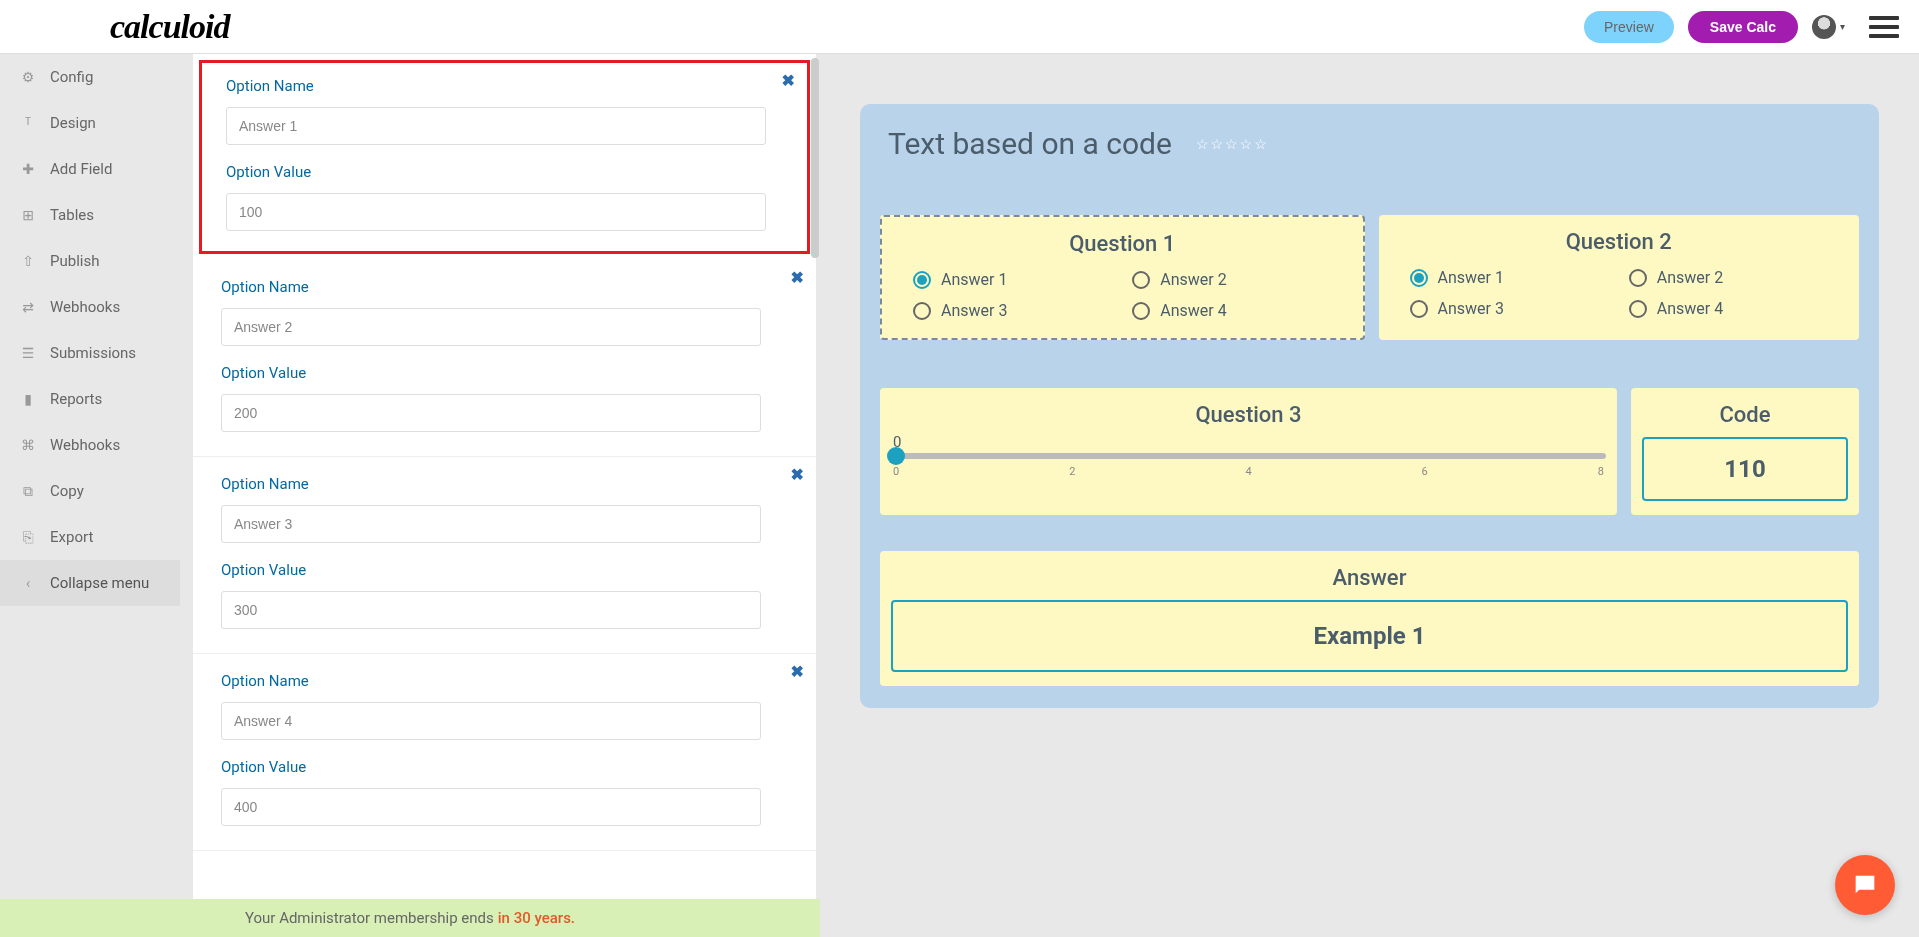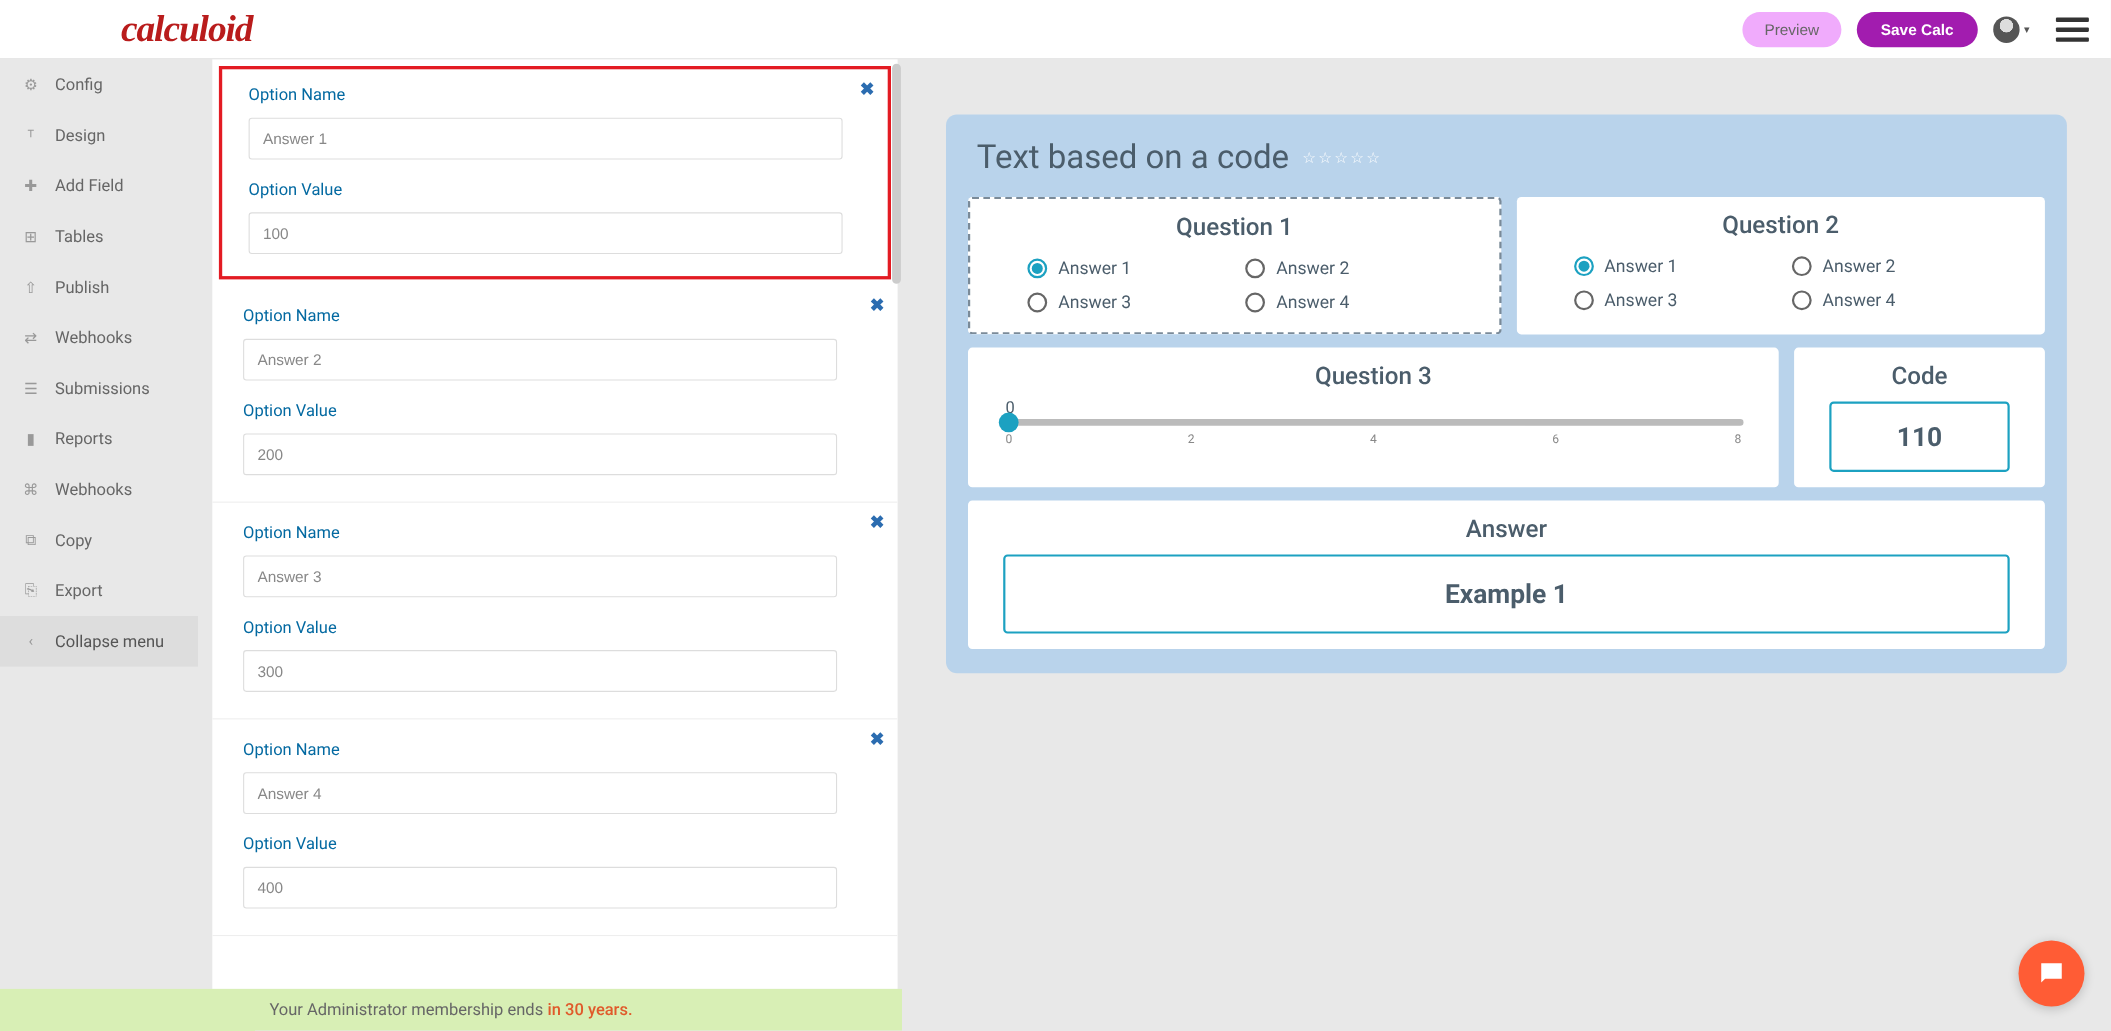--- a/index.html
+++ b/index.html
@@ -1,22 +1,22 @@
 <!DOCTYPE html>
 <html><head>
 <meta charset="utf-8">
 <style>
 * { box-sizing: border-box; margin: 0; padding: 0; }
 body { font-family: -apple-system, BlinkMacSystemFont, "Segoe UI", Roboto, Helvetica, Arial, sans-serif; background: #e8e8e8; color: #555; font-size: 15px; width: 1919px; height: 937px; overflow: hidden; position: relative; }
 
 
 .header { height: 54px; background: #fff; border-bottom: 1px solid #ddd; display: flex; align-items: center; padding: 0 20px 0 110px; }
-.logo { font-family: cursive; font-style: italic; font-weight: bold; color: #b91c1c; font-size: 34px; letter-spacing: -1px; }
+.logo { font-family: cursive; font-style: italic; font-weight: bold; color: #000000; font-size: 34px; letter-spacing: -1px; }
 .header-right { margin-left: auto; display: flex; align-items: center; gap: 14px; }
-.btn-preview { background: #f0abfc; border: none; border-radius: 20px; padding: 8px 20px; color: #666; font-size: 14px; cursor: pointer; }
+.btn-preview { background: #7dd3fc; border: none; border-radius: 20px; padding: 8px 20px; color: #666; font-size: 14px; cursor: pointer; }
 .btn-save { background: #a21caf; border: none; border-radius: 20px; padding: 8px 22px; color: #fff; font-size: 14px; font-weight: 700; cursor: pointer; }
 .avatar { width: 24px; height: 24px; border-radius: 50%; background: radial-gradient(circle at 50% 35%, #ddd 30%, #555 32%); display: inline-block; }
 .dropdown-caret { font-size: 10px; color: #555; }
 .hamburger { display: inline-flex; flex-direction: column; gap: 5px; cursor: pointer; margin-left: 10px; }
 .hamburger span { width: 30px; height: 4px; background: #333; border-radius: 1px; }
 
 
 .sidebar { position: absolute; left: 0; top: 54px; width: 180px; bottom: 0; background: transparent; }
 .side-item { display: flex; align-items: center; gap: 14px; padding: 14px 20px; color: #666; cursor: pointer; font-size: 15px; }
 .side-item.active { background: #ddd; color: #555; }
@@ -27,24 +27,24 @@
 .opt-group { padding: 18px 28px 24px 28px; border-bottom: 1px solid #eee; position: relative; }
 .opt-group.highlighted { border: 3px solid #e31b23; margin: 6px; padding: 14px 24px 20px 24px; }
 .opt-label { color: #0369a1; font-size: 15px; margin-bottom: 12px; }
 .opt-input { width: 540px; padding: 10px 12px; border: 1px solid #ddd; border-radius: 3px; font-size: 14px; color: #888; background: #fff; }
 .opt-label.second { margin-top: 18px; }
 .close-x { position: absolute; top: 8px; right: 12px; color: #2b6cb0; font-weight: bold; font-size: 16px; cursor: pointer; }
 
 
 .preview-area { position: absolute; left: 820px; top: 54px; right: 0; bottom: 0; background: #e8e8e8; padding: 50px 40px; overflow: auto; }
 .calc-box { background: #b9d3eb; border-radius: 10px; padding: 22px 20px 22px 20px; max-width: 1070px; }
-.calc-title-row { display: flex; align-items: center; gap: 12px; margin-bottom: 18px; padding-left: 8px; }
+.calc-title-row { display: flex; align-items: center; gap: 24px; margin-bottom: 18px; padding-left: 8px; }
 .calc-title { color: #4b5d6b; font-size: 30px; font-weight: 400; }
 .stars { color: #fff; letter-spacing: 2px; font-size: 14px; }
-.card { background: #ffffff; border-radius: 4px; padding: 14px 32px; }
+.card { background: #fef9c3; border-radius: 4px; padding: 14px 11px; margin-top: 36px; }
 .card.dashed { border: 2px dashed #7a8a98; }
 .card-title { text-align: center; color: #4b5d6b; font-size: 22px; font-weight: 500; margin-bottom: 10px; }
 .radios { display: grid; grid-template-columns: 1fr 1fr; gap: 12px 20px; padding: 4px 20px; }
 .radio-row { display: flex; align-items: center; gap: 10px; color: #4b5d6b; font-size: 16px; }
 .radio-outer { width: 18px; height: 18px; border: 2px solid #666; border-radius: 50%; display: inline-flex; align-items: center; justify-content: center; }
 .radio-outer.sel { border-color: #1ca1c1; }
 .radio-inner { width: 10px; height: 10px; background: #1ca1c1; border-radius: 50%; }
 .slider-card { flex: 1; }
 .slider-card .card-title { margin-bottom: 6px; }
 .slider-val { font-size: 15px; color: #4b5d6b; margin-left: 2px; margin-bottom: 2px; }

